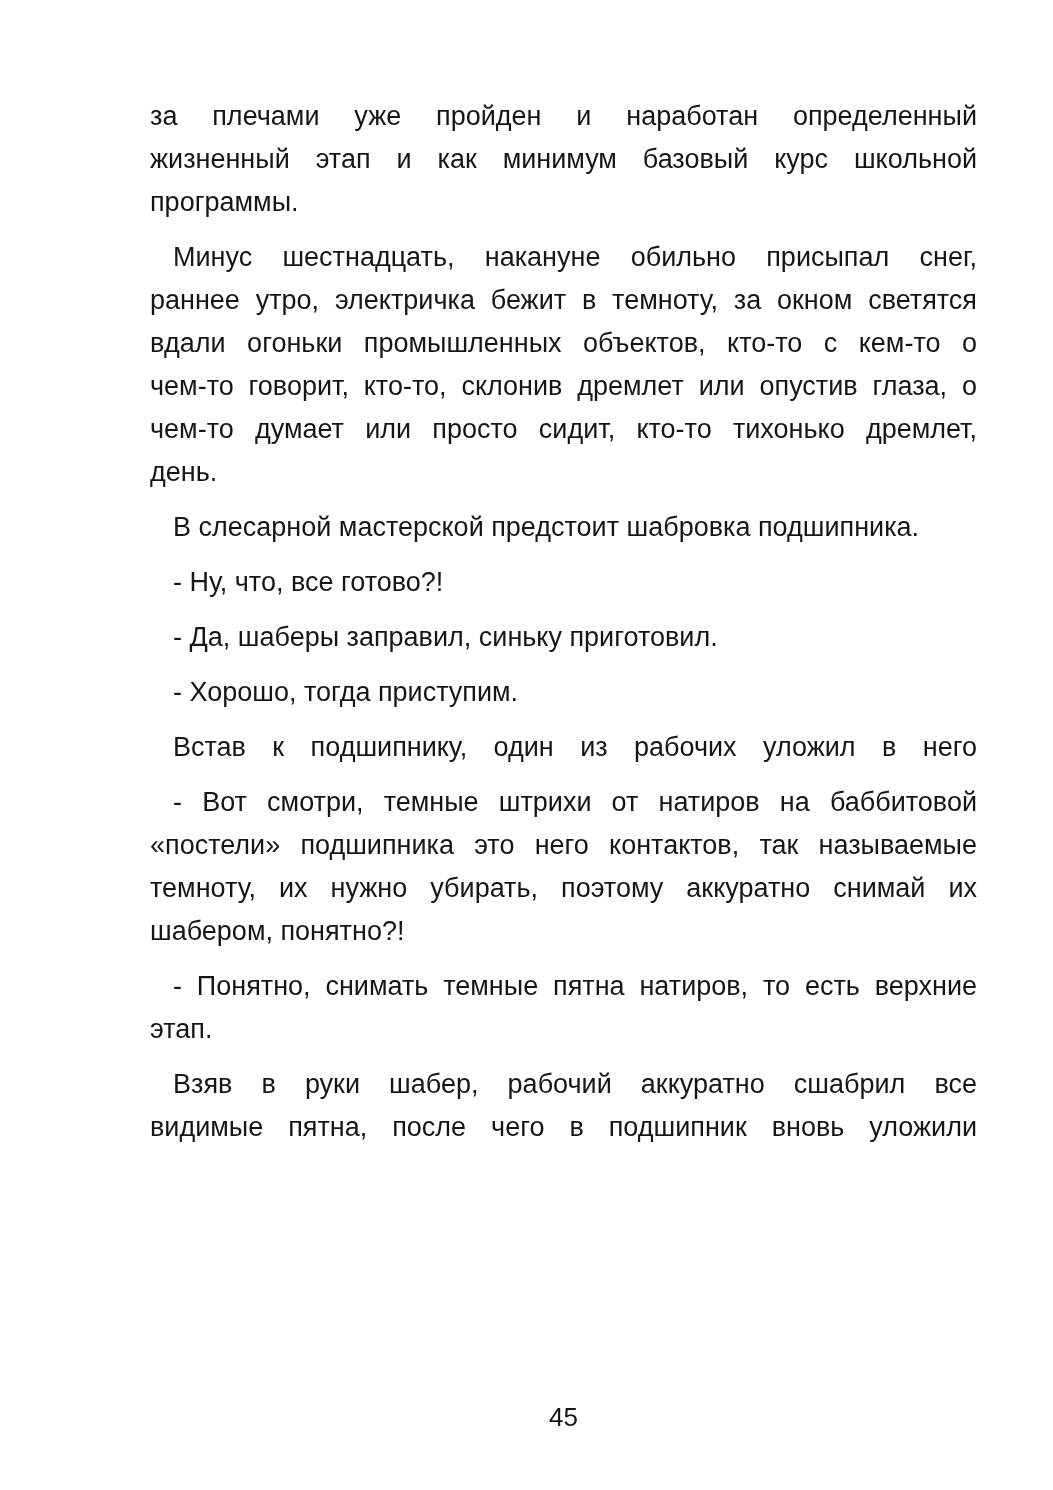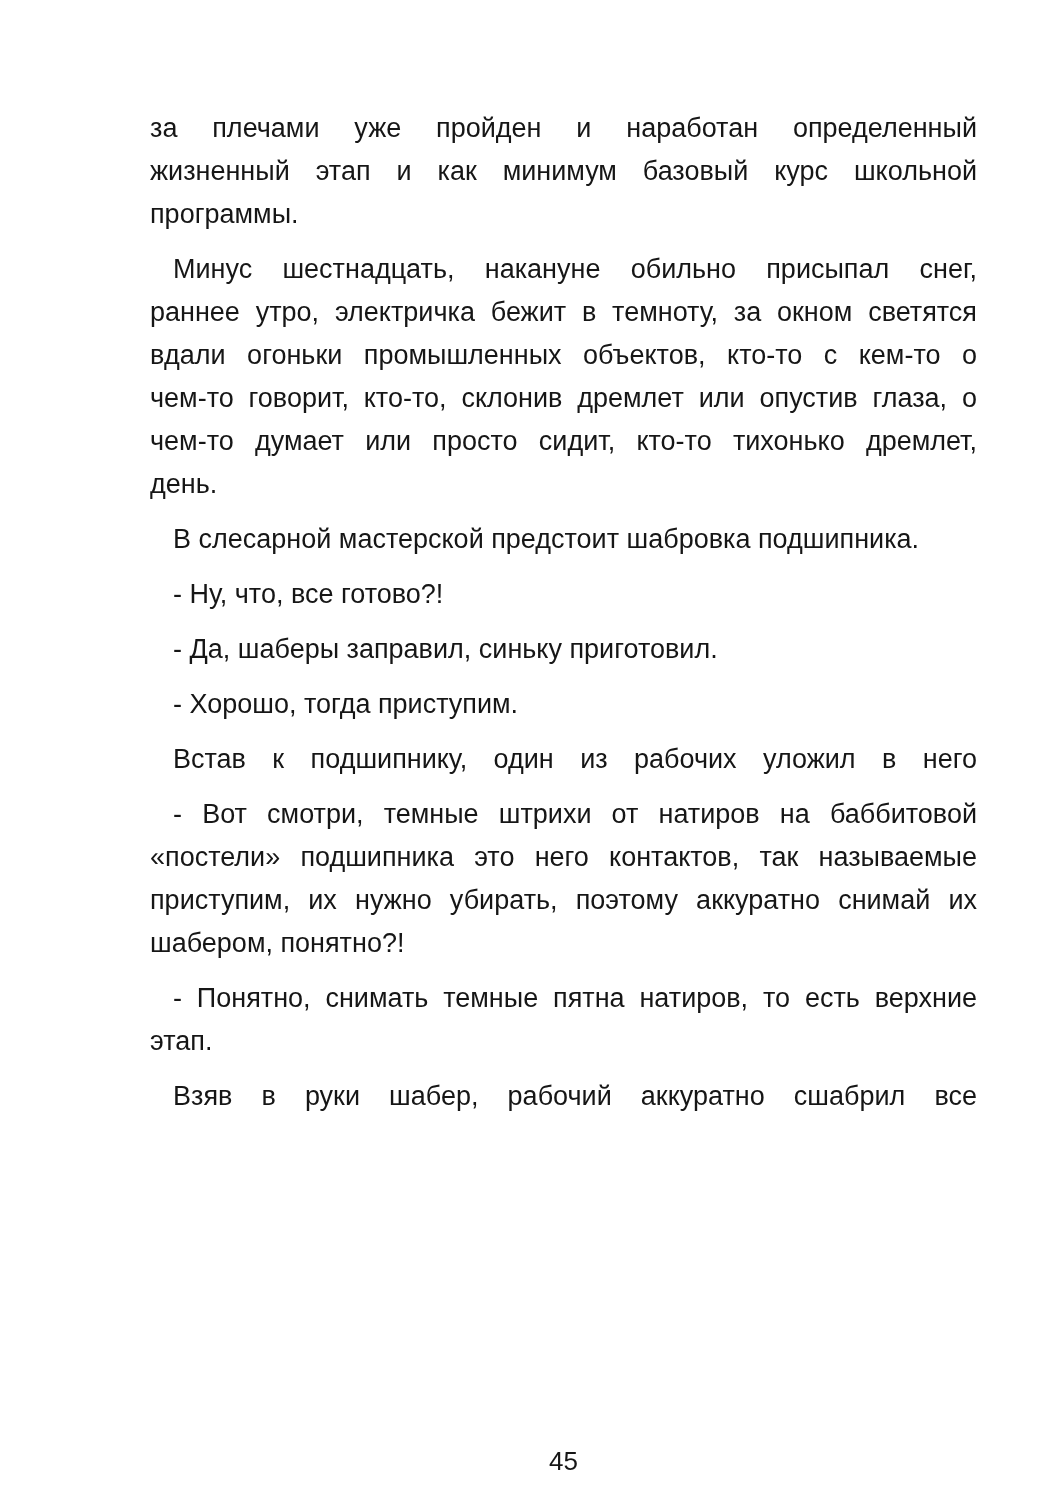--- a/index.html
+++ b/index.html
@@ -16,21 +16,21 @@
     font-family: "Liberation Sans", "DejaVu Sans", sans-serif;
     color: #161616;
   }
   .textblock {
     position: absolute;
     left: 150px;
     top: 95px;
     width: 827px;
   }
   .para {
-    margin: 12px 0 12px 0;
+    margin: 0 0 12px 0;
     padding: 0;
   }
   .line {
     font-size: 27px;
     line-height: 43px;
     text-align: justify;
     text-align-last: justify;
     white-space: normal;
     word-spacing: normal;
   }
@@ -42,21 +42,20 @@
   }
   .pageno {
     position: absolute;
     left: 150px;
     top: 1396px;
     width: 827px;
     text-align: center;
     font-size: 26px;
     line-height: 43px;
     color: #161616;
-    margin-top: 44px;
   }
 </style>
 </head>
 <body>
 
 <div class="page">
   <div class="textblock" id="textblock">
       <div class="para">
         <div class="line">за плечами уже пройден и наработан определенный</div>
         <div class="line">жизненный этап и как минимум базовый курс школьной</div>
@@ -81,25 +80,26 @@
       </div>
       <div class="para">
         <div class="line first last">- Хорошо, тогда приступим.</div>
       </div>
       <div class="para">
         <div class="line first">Встав к подшипнику, один из рабочих уложил в него</div>
       </div>
       <div class="para">
         <div class="line first">- Вот смотри, темные штрихи от натиров на баббитовой</div>
         <div class="line">«постели» подшипника это него контактов, так называемые</div>
-        <div class="line">приступим, их нужно убирать, поэтому аккуратно снимай их</div>
+        <div class="line">темноту, их нужно убирать, поэтому аккуратно снимай их</div>
         <div class="line last">шабером, понятно?!</div>
       </div>
       <div class="para">
         <div class="line first">- Понятно, снимать темные пятна натиров, то есть верхние</div>
         <div class="line last">этап.</div>
       </div>
       <div class="para">
         <div class="line first">Взяв в руки шабер, рабочий аккуратно сшабрил все</div>
+        <div class="line">видимые пятна, после чего в подшипник вновь уложили</div>
       </div>
     </div>
   <div class="pageno">45</div>
 </div>
 
 </body></html>

